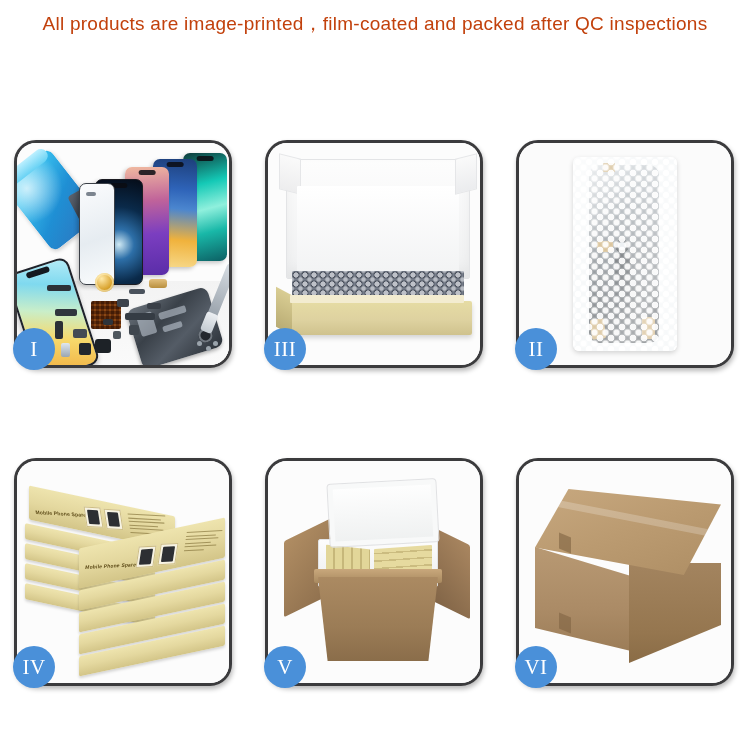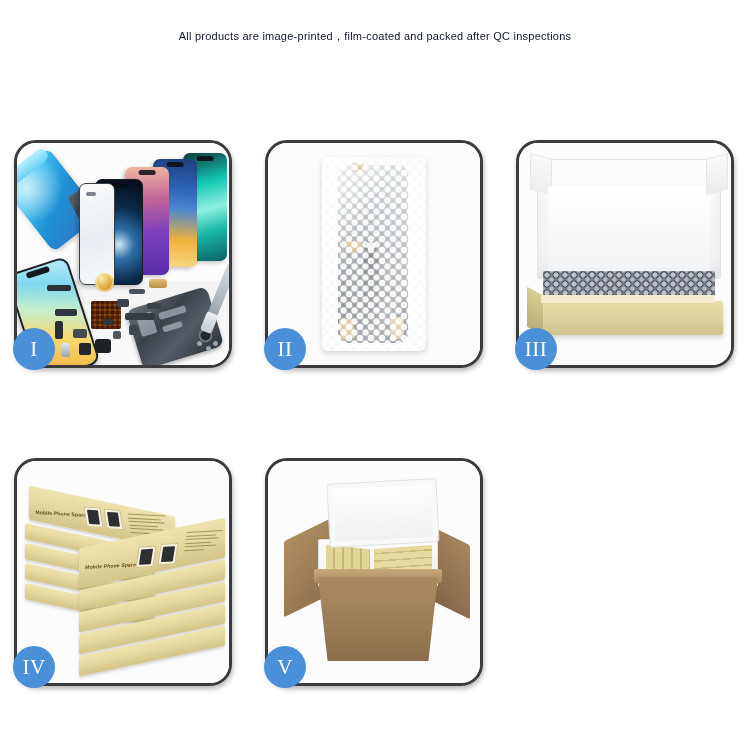--- a/index.html
+++ b/index.html
@@ -13,23 +13,23 @@
 
   
   .header{position:absolute;left:0;top:0;width:750px;text-align:center;}
   .title{
     margin:0;padding-top:42px;
     font-size:37px;line-height:40px;font-weight:400;
     letter-spacing:1.1px;color:#111;
     font-family:"Liberation Sans", sans-serif;
   }
   .subtitle{
-    margin:16px;padding-top:11px;
-    font-size:11px;line-height:18px;font-weight:400;
-    letter-spacing:.25px;color:#0f172a;
+    margin:4px;padding-top:11px;
+    font-size:19px;line-height:18px;font-weight:400;
+    letter-spacing:.25px;color:#c2410c;
   }
 
   
   .grid{
     position:absolute;left:14px;top:140px;
     width:722px;
     display:grid;
     grid-template-columns:repeat(3,218px);
     grid-template-rows:repeat(2,228px);
     column-gap:33px;row-gap:90px;
@@ -412,48 +412,48 @@
         <div class="driver"></div>
         <div class="screws">
             <b></b>
             <b></b>
             <b></b>
           </div>
       </div>
       <div class="badge">I</div>
     </div>
 
+    <div class="panel p3">
+      <div class="stage">
+        <div class="lid">
+          <div class="lidface"></div>
+        </div>
+        <div class="foam"></div>
+        <div class="tray">
+          <div class="inner"></div>
+        </div>
+      </div>
+      <div class="badge">III</div>
+    </div>
+
     <div class="panel p2">
       <div class="stage">
         <div class="bagwrap">
           <div class="darkpart">
             <span class="tapeT"></span>
             <span class="tapeM"></span>
             <span class="tapeL"></span>
             <span class="tapeR"></span>
             <span class="flex"></span>
             <span class="lens"></span>
           </div>
           <div class="bubbles"></div>
         </div>
       </div>
       <div class="badge">II</div>
-    </div>
-
-    <div class="panel p3">
-      <div class="stage">
-        <div class="lid">
-          <div class="lidface"></div>
-        </div>
-        <div class="foam"></div>
-        <div class="tray">
-          <div class="inner"></div>
-        </div>
-      </div>
-      <div class="badge">III</div>
     </div>
 
     <div class="panel p4">
       <div class="stage">
         <div class="stack">
           <div class="sbox bx4"></div>
           <div class="sbox bx3"></div>
           <div class="sbox bx2"></div>
           <div class="sbox bx1"></div>
 
@@ -514,15 +514,27 @@
           <div class="boxesA"></div>
           <div class="boxesB"></div>
           <div class="crim"></div>
           <div class="cbody"></div>
           <div class="foamlid"></div>
         </div>
       </div>
       <div class="badge">V</div>
     </div>
 
+    <div class="panel p6">
+      <div class="stage">
+        <div class="box6">
+          <div class="left6"></div>
+          <div class="right6"></div>
+          <div class="top6"></div>
+          <div class="tape6a"></div>
+          <div class="tape6b"></div>
+        </div>
+      </div>
+      <div class="badge">VI</div>
+    </div>
 
   </div>
 </div>
 
 </body></html>

